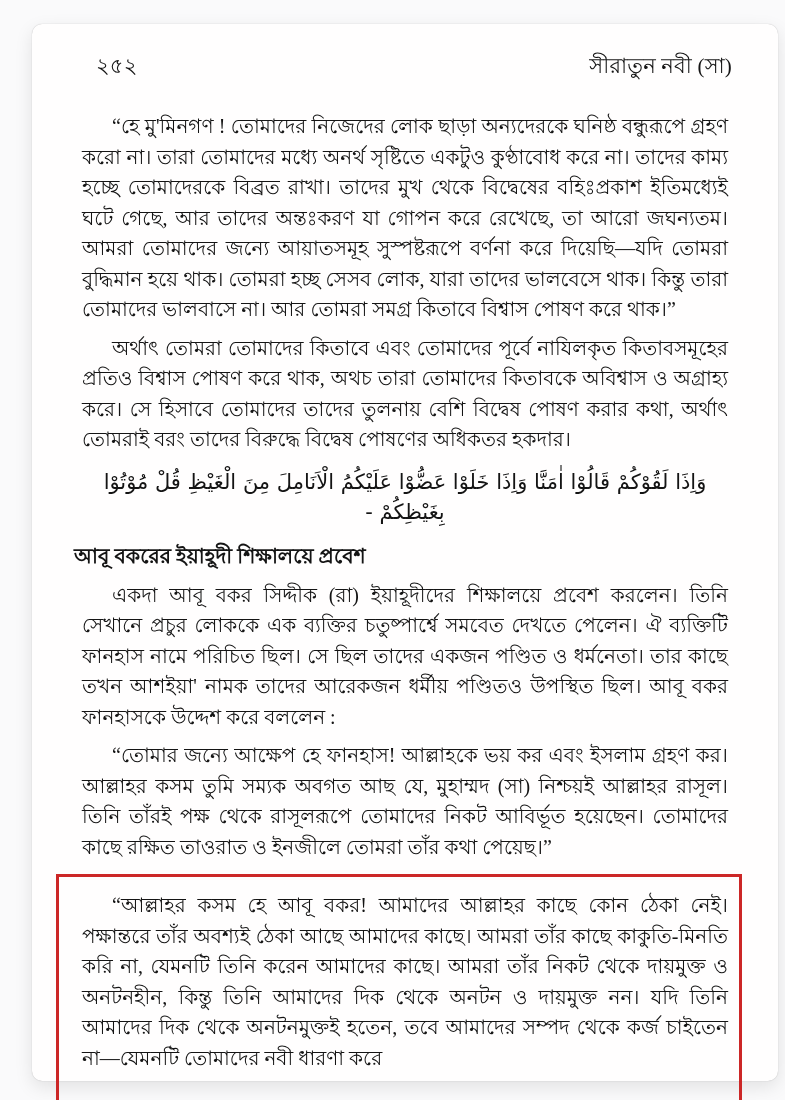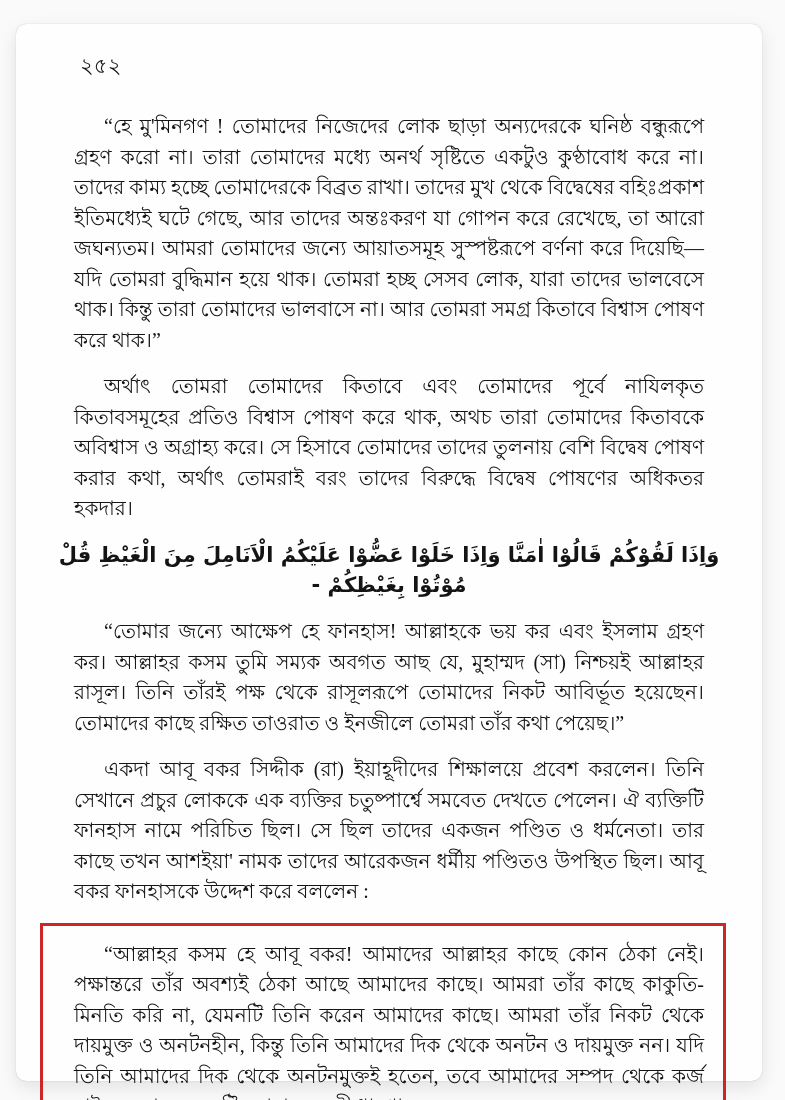--- a/index.html
+++ b/index.html
@@ -6,21 +6,21 @@
     margin: 0;
     padding: 0;
     width: 785px;
     height: 1100px;
     background: #fafafb;
     overflow: hidden;
     font-family: "Liberation Serif", "DejaVu Sans", serif;
   }
   .page-card {
     position: absolute;
-    left: 16px;
+    left: 32px;
     top: 24px;
     width: 746px;
     height: 1057px;
     box-sizing: border-box;
     background: #fffefe;
     border-radius: 10px;
     box-shadow: 0 0 1px rgba(0,0,0,.28), 0 6px 18px rgba(0,0,0,.10);
     padding: 26px 42px 16px 42px;
     color: #141414;
   }
@@ -34,66 +34,67 @@
   .page-number { padding-left: 22px; }
   .book-title { padding-right: 4px; }
   .page-body {
     margin-top: 26px;
     font-size: 20px;
     line-height: 30.5px;
     text-align: justify;
     text-justify: inter-word;
   }
   .page-body p {
-    margin: 16px;
+    margin: 8px;
     text-indent: 30px;
     font-family: Liberation Serif, serif;
   }
   .arabic-line {
     direction: rtl;
     text-align: center;
     font-size: 21px;
     line-height: 1.45;
     margin: 12px 0 10px 0;
     font-family: "DejaVu Sans", sans-serif;
-    font-weight: bold;
   }
   .section-heading {
     font-weight: bold;
     font-size: 20.5px;
     margin: 14px 0 3px 0;
   }
   .highlight-box {
     border: 3px solid var(--highlight-border, #cc2727);
     margin: 12px -6px 0 -18px;
     padding: 7px 3px 20px 15px;
   }
   .highlight-box .speech { margin-top: 6px; }
 </style>
 </head>
 <body>
 
 <div class="page-card">
 
   <div class="page-header">
     <span class="page-number">২৫২</span>
+    <span class="book-title">সীরাতুন নবী (সা)</span>
   </div>
 
   <div class="page-body">
 
     <p>“হে মু'মিনগণ ! তোমাদের নিজেদের লোক ছাড়া অন্যদেরকে ঘনিষ্ঠ বন্ধুরূপে গ্রহণ করো না। তারা তোমাদের মধ্যে অনর্থ সৃষ্টিতে একটুও কুণ্ঠাবোধ করে না। তাদের কাম্য হচ্ছে তোমাদেরকে বিব্রত রাখা। তাদের মুখ থেকে বিদ্বেষের বহিঃপ্রকাশ ইতিমধ্যেই ঘটে গেছে, আর তাদের অন্তঃকরণ যা গোপন করে রেখেছে, তা আরো জঘন্যতম। আমরা তোমাদের জন্যে আয়াতসমূহ সুস্পষ্টরূপে বর্ণনা করে দিয়েছি—যদি তোমরা বুদ্ধিমান হয়ে থাক। তোমরা হচ্ছ সেসব লোক, যারা তাদের ভালবেসে থাক। কিন্তু তারা তোমাদের ভালবাসে না। আর তোমরা সমগ্র কিতাবে বিশ্বাস পোষণ করে থাক।”</p>
 
     <p>অর্থাৎ তোমরা তোমাদের কিতাবে এবং তোমাদের পূর্বে নাযিলকৃত কিতাবসমূহের প্রতিও বিশ্বাস পোষণ করে থাক, অথচ তারা তোমাদের কিতাবকে অবিশ্বাস ও অগ্রাহ্য করে। সে হিসাবে তোমাদের তাদের তুলনায় বেশি বিদ্বেষ পোষণ করার কথা, অর্থাৎ তোমরাই বরং তাদের বিরুদ্ধে বিদ্বেষ পোষণের অধিকতর হকদার।</p>
 
     <div class="arabic-line">وَاِذَا لَقُوْكُمْ قَالُوْا اٰمَنَّا وَاِذَا خَلَوْا عَضُّوْا عَلَيْكُمُ الْاَنَامِلَ مِنَ الْغَيْظِ قُلْ مُوْتُوْا بِغَيْظِكُمْ -</div>
 
 
+    <div class="section-heading">আবূ বকরের ইয়াহূদী শিক্ষালয়ে প্রবেশ</div>
+
+    <p>একদা আবূ বকর সিদ্দীক (রা) ইয়াহূদীদের শিক্ষালয়ে প্রবেশ করলেন। তিনি সেখানে প্রচুর লোককে এক ব্যক্তির চতুষ্পার্শ্বে সমবেত দেখতে পেলেন। ঐ ব্যক্তিটি ফানহাস নামে পরিচিত ছিল। সে ছিল তাদের একজন পণ্ডিত ও ধর্মনেতা। তার কাছে তখন আশইয়া' নামক তাদের আরেকজন ধর্মীয় পণ্ডিতও উপস্থিত ছিল। আবূ বকর ফানহাসকে উদ্দেশ করে বললেন :</p>
 
     <p>“তোমার জন্যে আক্ষেপ হে ফানহাস! আল্লাহকে ভয় কর এবং ইসলাম গ্রহণ কর। আল্লাহর কসম তুমি সম্যক অবগত আছ যে, মুহাম্মদ (সা) নিশ্চয়ই আল্লাহর রাসূল। তিনি তাঁরই পক্ষ থেকে রাসূলরূপে তোমাদের নিকট আবির্ভূত হয়েছেন। তোমাদের কাছে রক্ষিত তাওরাত ও ইনজীলে তোমরা তাঁর কথা পেয়েছ।”</p>
-
-    <p>একদা আবূ বকর সিদ্দীক (রা) ইয়াহূদীদের শিক্ষালয়ে প্রবেশ করলেন। তিনি সেখানে প্রচুর লোককে এক ব্যক্তির চতুষ্পার্শ্বে সমবেত দেখতে পেলেন। ঐ ব্যক্তিটি ফানহাস নামে পরিচিত ছিল। সে ছিল তাদের একজন পণ্ডিত ও ধর্মনেতা। তার কাছে তখন আশইয়া' নামক তাদের আরেকজন ধর্মীয় পণ্ডিতও উপস্থিত ছিল। আবূ বকর ফানহাসকে উদ্দেশ করে বললেন :</p>
 
     <div class="highlight-box">
       <p class="speech">“আল্লাহর কসম হে আবূ বকর! আমাদের আল্লাহর কাছে কোন ঠেকা নেই। পক্ষান্তরে তাঁর অবশ্যই ঠেকা আছে আমাদের কাছে। আমরা তাঁর কাছে কাকুতি-মিনতি করি না, যেমনটি তিনি করেন আমাদের কাছে। আমরা তাঁর নিকট থেকে দায়মুক্ত ও অনটনহীন, কিন্তু তিনি আমাদের দিক থেকে অনটন ও দায়মুক্ত নন। যদি তিনি আমাদের দিক থেকে অনটনমুক্তই হতেন, তবে আমাদের সম্পদ থেকে কর্জ চাইতেন না—যেমনটি তোমাদের নবী ধারণা করে</p>
     </div>
 
   </div>
 </div>
 
 </body></html>

